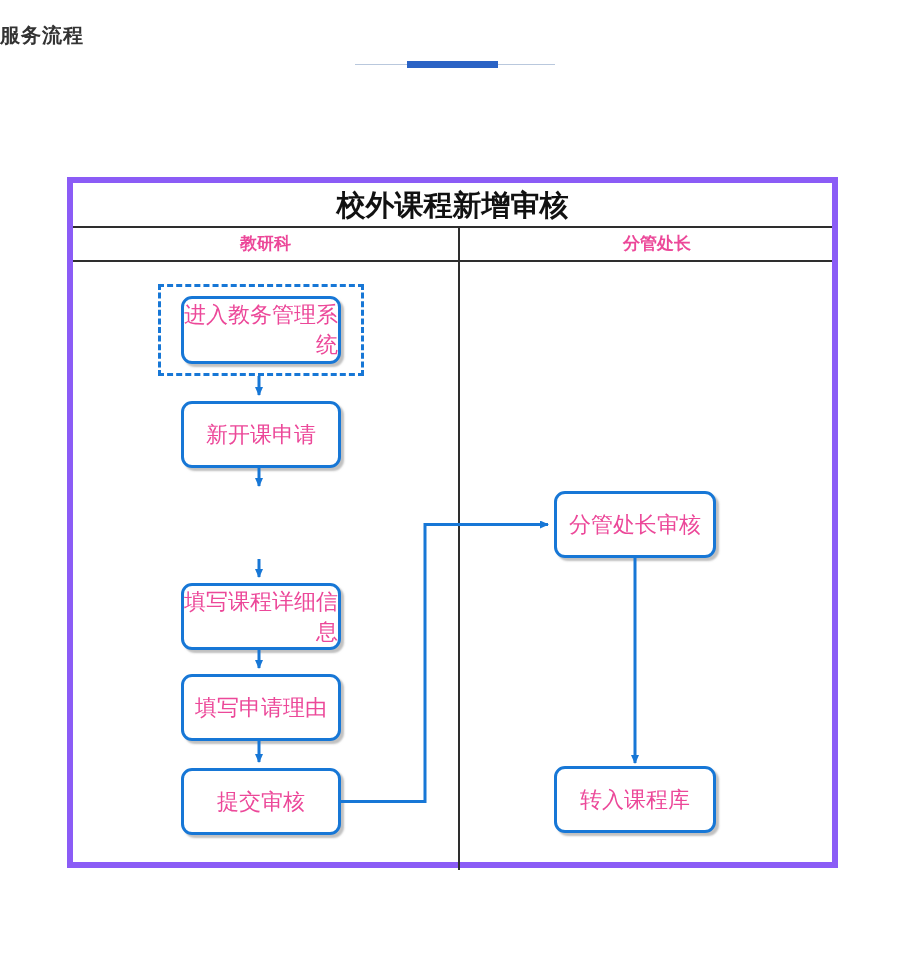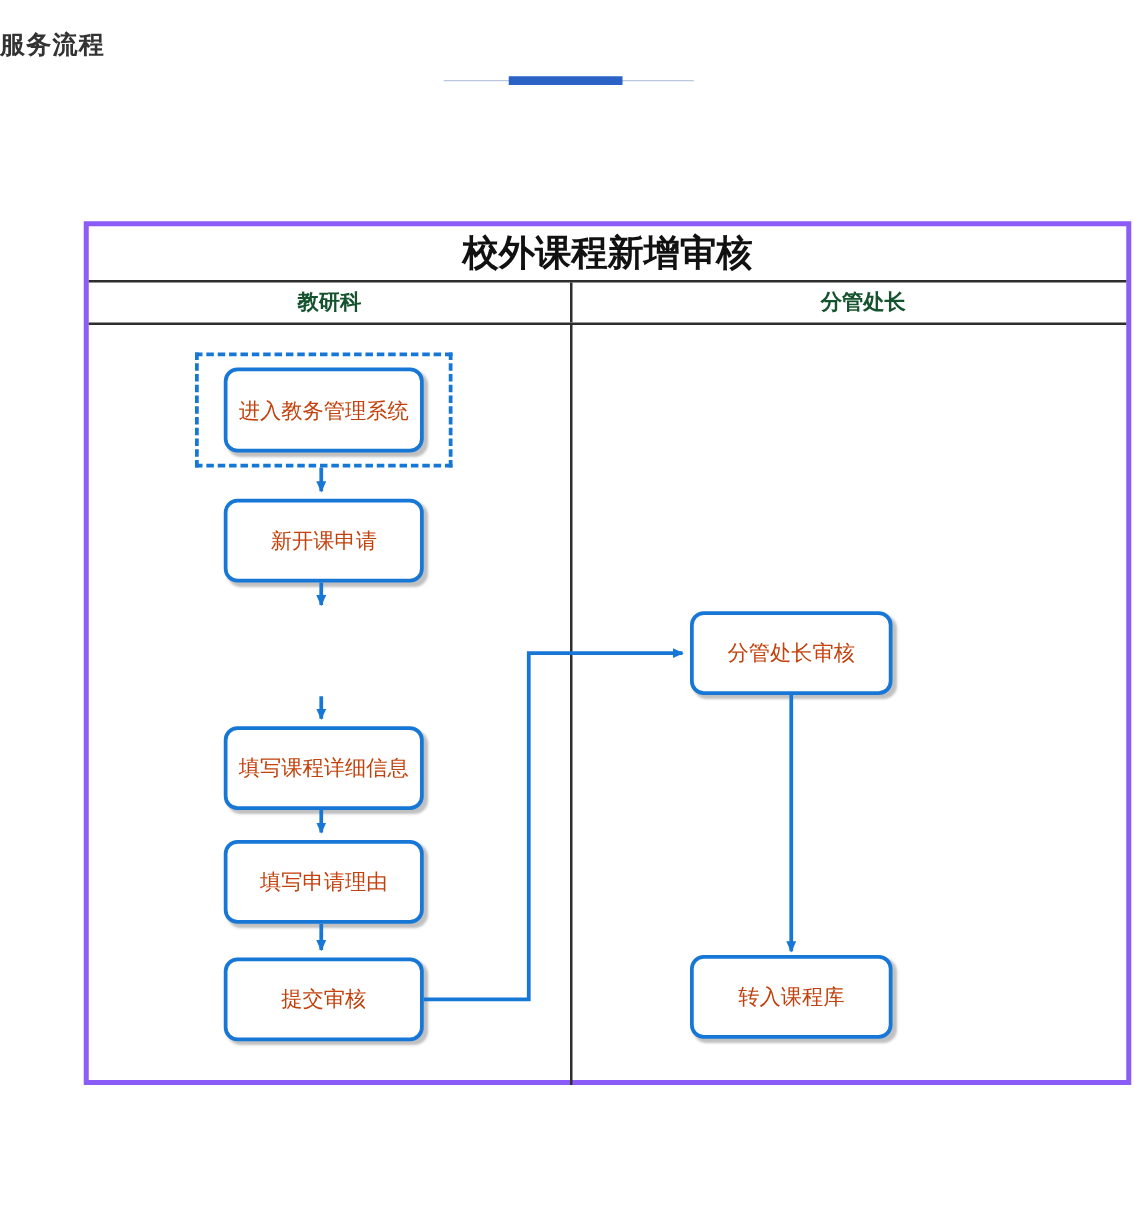--- a/index.html
+++ b/index.html
@@ -10,44 +10,44 @@
   }
   
   .page-header{position:absolute;top:22px;left:0;width:907px;text-align:left;}
   .page-title{font-size:20px;font-weight:bold;color:#333;margin:0;letter-spacing:1px;}
   .title-underline{position:absolute;top:39px;left:355px;width:200px;height:8px;}
   .title-underline .thin{position:absolute;top:3px;left:0;width:200px;height:1px;background:#b9c8dd;}
   .title-underline .thick{position:absolute;top:0;left:52px;width:91px;height:7px;background:#2a63c5;}
 
   
   .flowchart{
-    position:absolute;left:67px;top:177px;width:838px;height:691px;
-    border:4px solid #8b5cf6;box-sizing:border-box;background:#fff;
+    position:absolute;left:67px;top:177px;width:771px;height:691px;
+    border:6px solid #8b5cf6;box-sizing:border-box;background:#fff;
   }
   .fc-title{
     height:45px;line-height:45px;text-align:center;
     font-size:29px;font-weight:bold;color:#111;
     border-bottom:2px solid #2e2e2e;box-sizing:border-box;
   }
   .fc-headers{display:flex;height:34px;border-bottom:2px solid #2e2e2e;box-sizing:border-box;}
   .fc-col-header{
     flex:0 0 385px;text-align:center;line-height:32px;
-    font-size:17px;font-weight:bold;color:#14532d;box-sizing:border-box;
+    font-size:17px;font-weight:bold;color:#ec4899;box-sizing:border-box;
   }
   .fc-col-header.right{flex:1;border-left:2px solid #2e2e2e;padding-left:22px;}
   .fc-body{position:absolute;left:0;top:79px;width:767px;height:608px;}
   .col-divider{position:absolute;left:385px;top:0;width:2px;height:608px;background:#2e2e2e;}
 
   
   .node{
     position:absolute;box-sizing:border-box;
     border:3px solid #1777d6;border-radius:11px;background:#fff;
     box-shadow:3px 3px 2px rgba(140,140,140,0.55);
     display:flex;align-items:center;justify-content:center;
-    font-size:17px;color:#c2410c;text-align:right;z-index:2;
+    font-size:22px;color:#ec4899;text-align:right;z-index:2;
   }
   .dashed-frame{
     position:absolute;box-sizing:border-box;
     border:3px dashed #1777d6;background:transparent;z-index:1;
   }
   .connectors{position:absolute;left:0;top:0;width:767px;height:608px;z-index:3;pointer-events:none;}
 </style>
 </head>
 <body>
 

